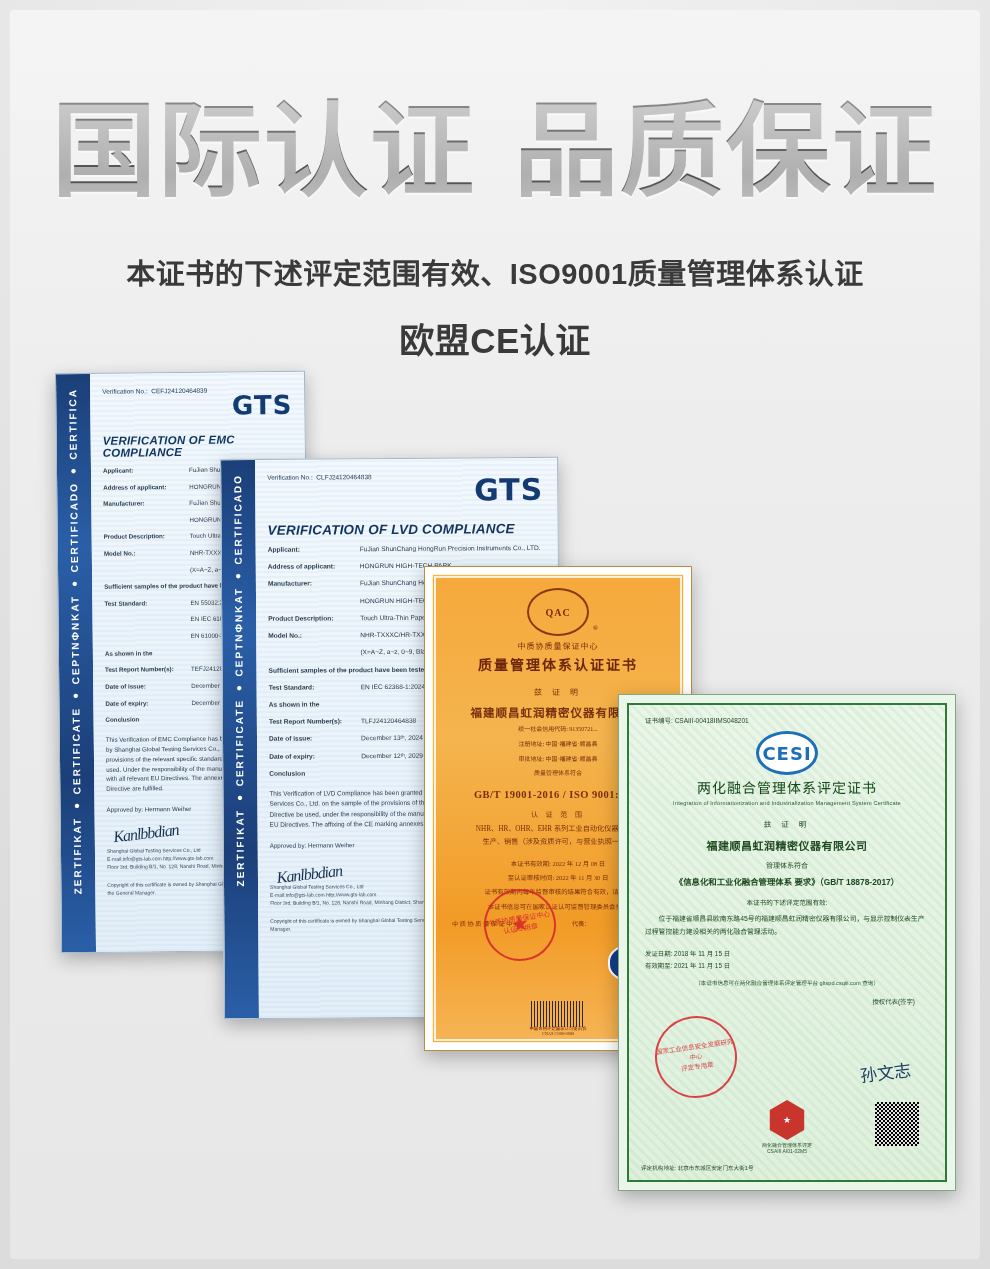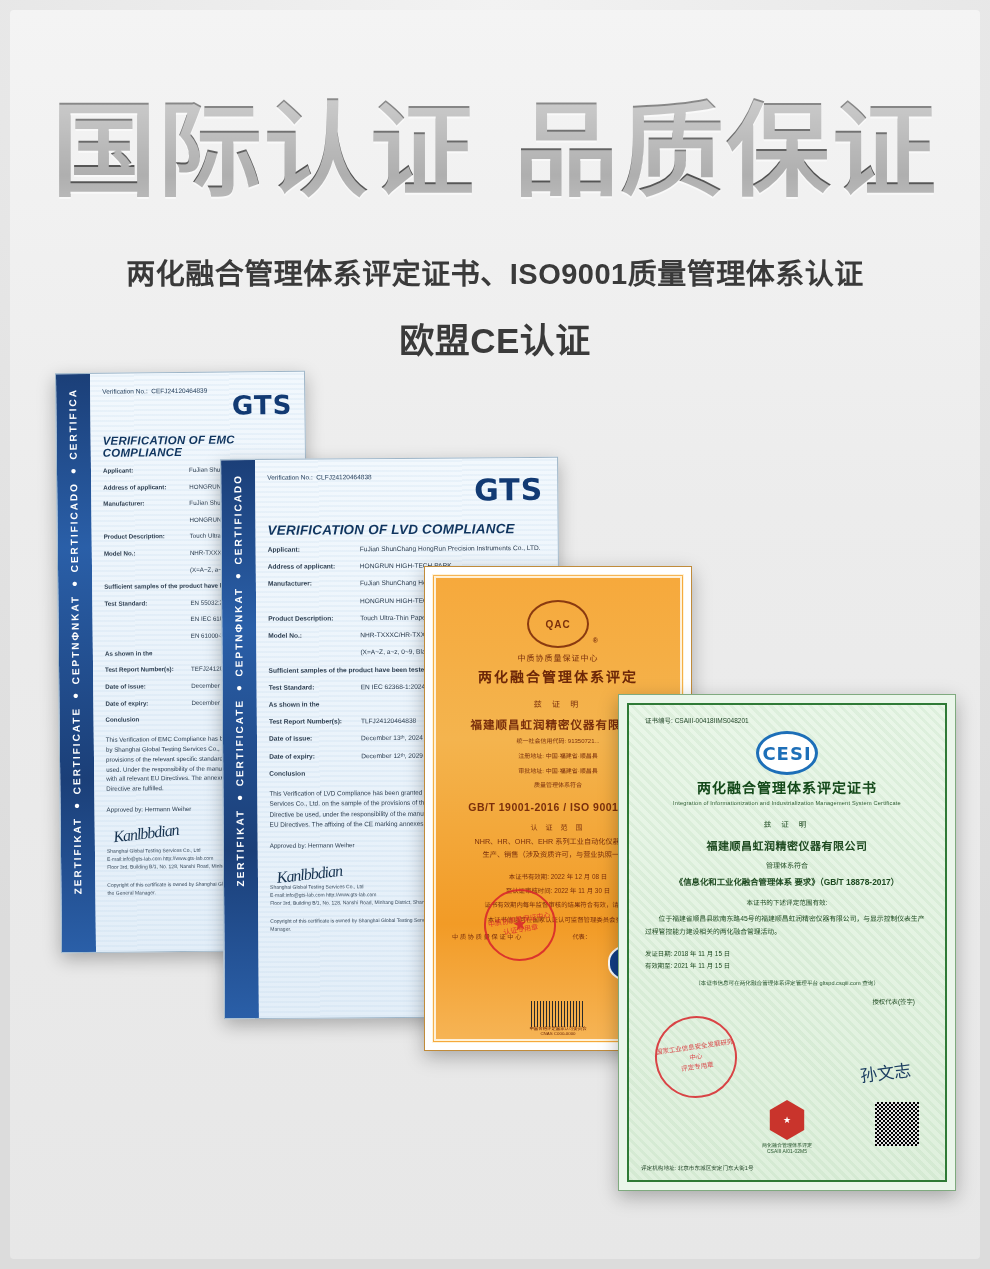--- a/index.html
+++ b/index.html
@@ -161,21 +161,22 @@
   .qac-frame {
     position:absolute; inset: 7px;
     background: linear-gradient(180deg,#f6a93c 0%, #f4b44e 35%, #f29b26 75%, #f6b455 100%);
     border: 3px double #fff3d8;
   }
   .qac-inner {
     position:absolute; inset: 10px;
     border: 1px solid rgba(255,255,255,.8);
     text-align:center;
     color:#7a2f0c;
-    padding-top: 16px;
+    padding-top: 4px;
+    font-family: Liberation Serif, serif;
   }
   .qac-seal {
     width: 62px; height: 48px; margin: 6px auto 2px;
     border: 2px solid #8a3a10;
     border-radius: 50%;
     position: relative;
     display:flex; align-items:center; justify-content:center;
     font-size: 10px; font-weight:700; letter-spacing:1px; color:#7a2f0c;
   }
   .qac-seal:after{
@@ -235,21 +236,21 @@
   .cesi-no { font-size: 6.5px; text-align:left; color:#24472a; }
   .cesi-logo {
     width: 62px; height: 44px; margin: 6px auto 2px;
     border: 3px solid #1d6fb8; border-radius: 50%;
     color:#1d6fb8; font-weight:800; font-size: 18px;
     display:flex; align-items:center; justify-content:center;
     letter-spacing:1px;
     font-family:"DejaVu Sans", sans-serif;
     background: #fff;
   }
-  .cesi-title { font-size: 14px; font-weight:700; margin-top:0; letter-spacing:1px; color:#14491a;}
+  .cesi-title { font-size: 14px; font-weight:400; margin-top:0; letter-spacing:1px; color:#14491a;}
   .cesi-title-en { font-size: 5.6px; margin-top:3px; color:#2b5b30; letter-spacing:.2px;}
   .cesi-zm { font-size: 7.5px; margin-top: 12px; letter-spacing:4px; }
   .cesi-company { font-size: 11px; font-weight:800; margin-top: 8px; letter-spacing:.5px;}
   .cesi-sub { font-size: 7px; margin-top: 7px; }
   .cesi-std { font-size: 8.4px; font-weight:700; margin-top: 5px;}
   .cesi-note { font-size: 6.6px; margin-top: 10px;}
   .cesi-para { font-size: 6.8px; margin-top: 6px; line-height: 1.9; text-align:left; text-indent: 2em;}
   .cesi-dates { font-size: 6.4px; margin-top: 9px; text-align:left; line-height:1.9;}
   .cesi-check { font-size: 5.6px; margin-top: 7px; color:#2a5730;}
   .cesi-sigrow { display:flex; justify-content:flex-end; font-size:6.4px; margin-top: 10px; padding-right: 14px;}
@@ -284,21 +285,21 @@
   .cesi-hexlbl { position:absolute; left:0; right:0; bottom: 26px; font-size: 5px; color:#2a5730;}
   .cesi-foot { position:absolute; left: 12px; right:12px; bottom: 8px; font-size: 5.6px; color:#24472a; text-align:left;}
 </style>
 </head>
 <body>
 
 <div class="page">
   <div class="page-inner">
 
     <div class="headline">国际认证 品质保证</div>
-    <div class="sub1">两化融合管理体系评定证书、ISO9001质量管理体系认证</div>
+    <div class="sub1">本证书的下述评定范围有效、ISO9001质量管理体系认证</div>
     <div class="sub2">欧盟CE认证</div>
 
     <div class="cert" id="cert-emc">
       <div class="blue-side">
         <span>ZERTIFIKAT ● CERTIFICATE ● CEPTNФNKAT ● CERTIFICADO ● CERTIFICA</span>
       </div>
       <div class="blue-body">
         <div class="vtop">
           <span>Verification No.:</span>
           &nbsp;<span>CEFJ24120464839</span>
@@ -459,21 +460,21 @@
       </div>
     </div>
 
     <div class="cert" id="cert-qac">
       <div class="qac-frame"></div>
       <div class="qac-inner">
         <div class="qac-seal">
           <span>QAC</span>
         </div>
         <div class="qac-org">中质协质量保证中心</div>
-        <div class="qac-title">两化融合管理体系评定</div>
+        <div class="qac-title">质量管理体系认证证书</div>
         <div class="qac-zm">兹 证 明</div>
         <div class="qac-company">福建顺昌虹润精密仪器有限公司</div>
         <div class="qac-line">统一社会信用代码:  91350721...</div>
         <div class="qac-line">注册地址:  中国·福建省·顺昌县</div>
         <div class="qac-line">审批地址:  中国·福建省·顺昌县</div>
         <div class="qac-line">质量管理体系符合</div>
         <div class="qac-std">GB/T 19001-2016 / ISO 9001:2015</div>
         <div class="qac-scopelbl">认 证 范 围</div>
         <div class="qac-scope" style="white-space:pre-line">NHR、HR、OHR、EHR 系列工业自动化仪器仪表的
 生产、销售（涉及资质许可，与营业执照一致）</div>

